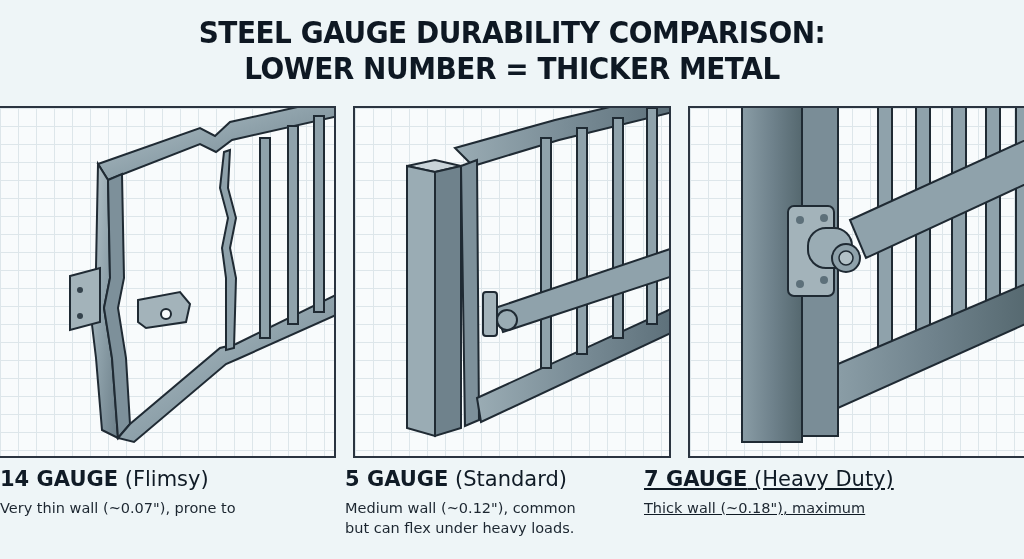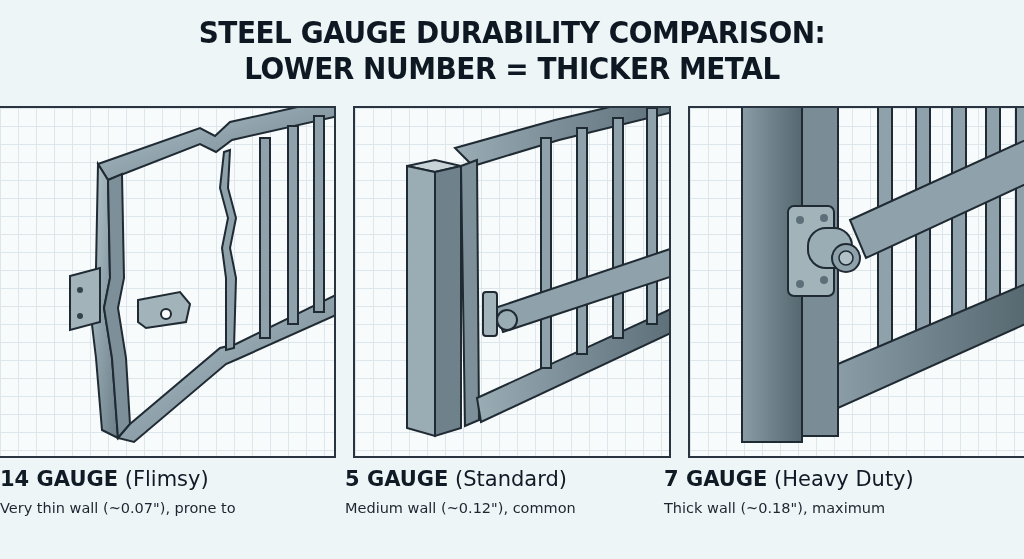--- a/index.html
+++ b/index.html
@@ -10,21 +10,21 @@
   #p1{left:-2px;width:338px;}
   #p2{left:353px;width:318px;}
   #p3{left:688px;width:340px;}
   .panel svg{position:absolute;left:0;top:0;}
   .cap{position:absolute;top:466px;text-align:left;}
   .cap h2{margin:0;font-family:"DejaVu Sans",sans-serif;font-size:21px;line-height:26px;font-weight:normal;color:#101b26;}
   .cap h2 b{font-weight:bold;}
   .cap p{margin:6px 0 0 0;font-family:"DejaVu Sans",sans-serif;font-size:14.5px;line-height:20px;color:#1c2630;}
   #c1{left:0;width:345px;}
   #c2{left:345px;width:335px;}
-  #c3{left:664px;width:344px;}
+  #c3{left:644px;width:344px;text-decoration:underline;}
 </style>
 </head>
 <body>
 
 <div class="title">
   <div>STEEL GAUGE DURABILITY COMPARISON:</div>
   <div>LOWER NUMBER = THICKER METAL</div>
 </div>
 
 <div class="panel" id="p1">
@@ -123,18 +123,18 @@
     <circle cx="156" cy="150" r="7" fill="#b2c1c7" stroke="#1f2a33" stroke-width="1.5"></circle>
   </svg>
 </div>
 
 <div class="cap" id="c1">
   <h2><b>14 GAUGE</b> <span>(Flimsy)</span></h2>
   <p><span>Very thin wall (~0.07"), prone to</span><br></p>
 </div>
 <div class="cap" id="c2">
   <h2><b>5 GAUGE</b> <span>(Standard)</span></h2>
-  <p><span>Medium wall (~0.12"), common</span><br></p>
+  <p><span>Medium wall (~0.12"), common</span><br><span>but can flex under heavy loads.</span></p>
 </div>
 <div class="cap" id="c3">
   <h2><b>7 GAUGE</b> <span>(Heavy Duty)</span></h2>
   <p><span>Thick wall (~0.18"), maximum</span><br></p>
 </div>
 
 </body></html>

